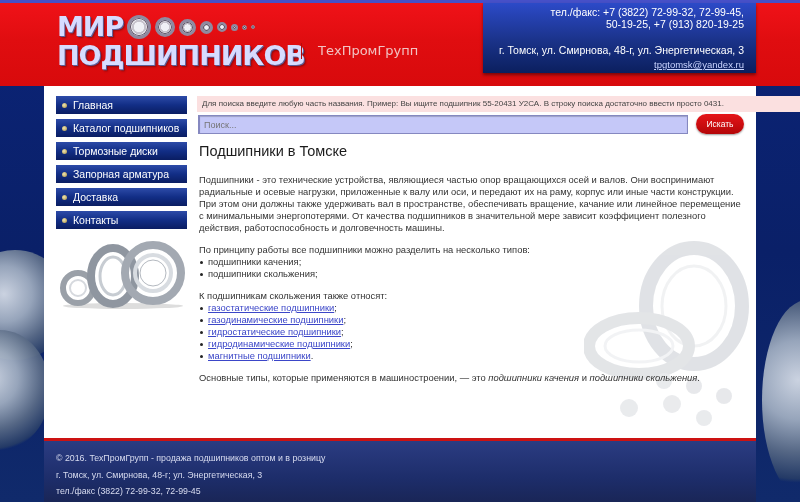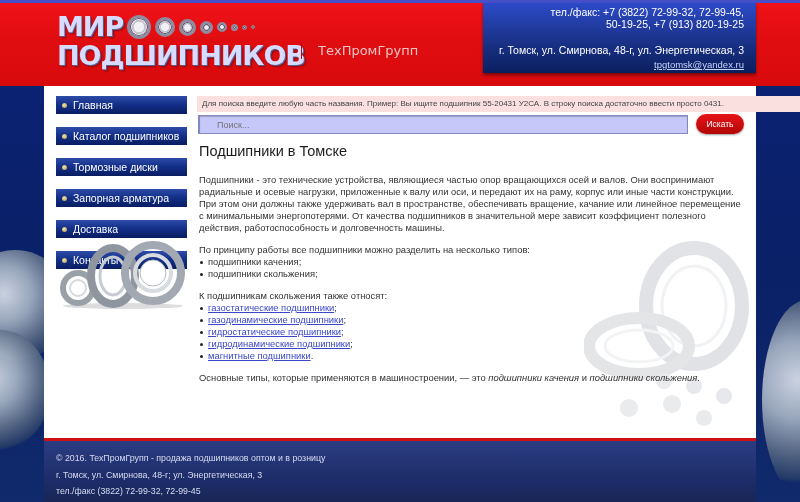--- a/index.html
+++ b/index.html
@@ -58,39 +58,39 @@
   .contact-box .addr { margin-top: 14px; }
   .contact-box a { color: #c9d4ff; text-decoration: underline; font-size: 9.5px; display: block; margin-top: 3px; }
   
   .page {
     position: absolute; left: 44px; top: 86px; width: 712px; height: 355px;
     background: #fff;
     border-bottom: 3px solid #cc1212;
   }
   .nav { position: absolute; left: 12px; top: 10px; width: 131px; }
   .nav-item {
-    height: 19px; margin-bottom: 12px;
+    height: 19px; margin-bottom: 4px;
     background: linear-gradient(180deg, #2d4ba8 0%, #122e86 50%, #0a1d62 100%);
     border-bottom: 1px solid #fff;
     color: #fff; font-size: 10.5px; line-height: 18px; padding-left: 6px;
     display: flex; align-items: center; gap: 6px; cursor: pointer;
   }
   .nav-item .bullet {
     display: inline-block; width: 5px; height: 5px; border-radius: 50%;
     background: radial-gradient(circle at 40% 40%, #f1e7b2, #a58d42);
   }
   .side-img { position: absolute; left: 14px; top: 150px; width: 130px; height: 75px; }
   .notice {
     position: absolute; left: 153px; top: 10px; width: 636px; height: 16px;
     background: #fbe0e0; color: #444; font-size: 8px; line-height: 16px; padding-left: 5px;
   }
   .search {
     position: absolute; left: 154px; top: 29px; width: 490px; height: 19px;
     background: #c5c8f8; border: 1px solid #8588c0; border-left-width: 2px;
-    color: #9ea2cc; font-size: 9px; padding-left: 17px; font-family: "Liberation Sans", sans-serif;
+    color: #9ea2cc; font-size: 9px; padding-left: 4px; font-family: "Liberation Sans", sans-serif;
     box-shadow: inset 0 1px 1px rgba(0,0,0,.2);
   }
   .search-btn {
     position: absolute; left: 652px; top: 28px; width: 48px; height: 20px;
     background: linear-gradient(180deg, #e51418 0%, #b40608 100%);
     border: none; border-radius: 10px; color: #fff; font-size: 8.5px;
     box-shadow: 0 1px 2px rgba(0,0,0,.4);
     font-family: "Liberation Sans", sans-serif;
   }
   .content { position: absolute; left: 155px; top: 56px; width: 548px; font-size: 9.4px; line-height: 12px; color: #333; }

